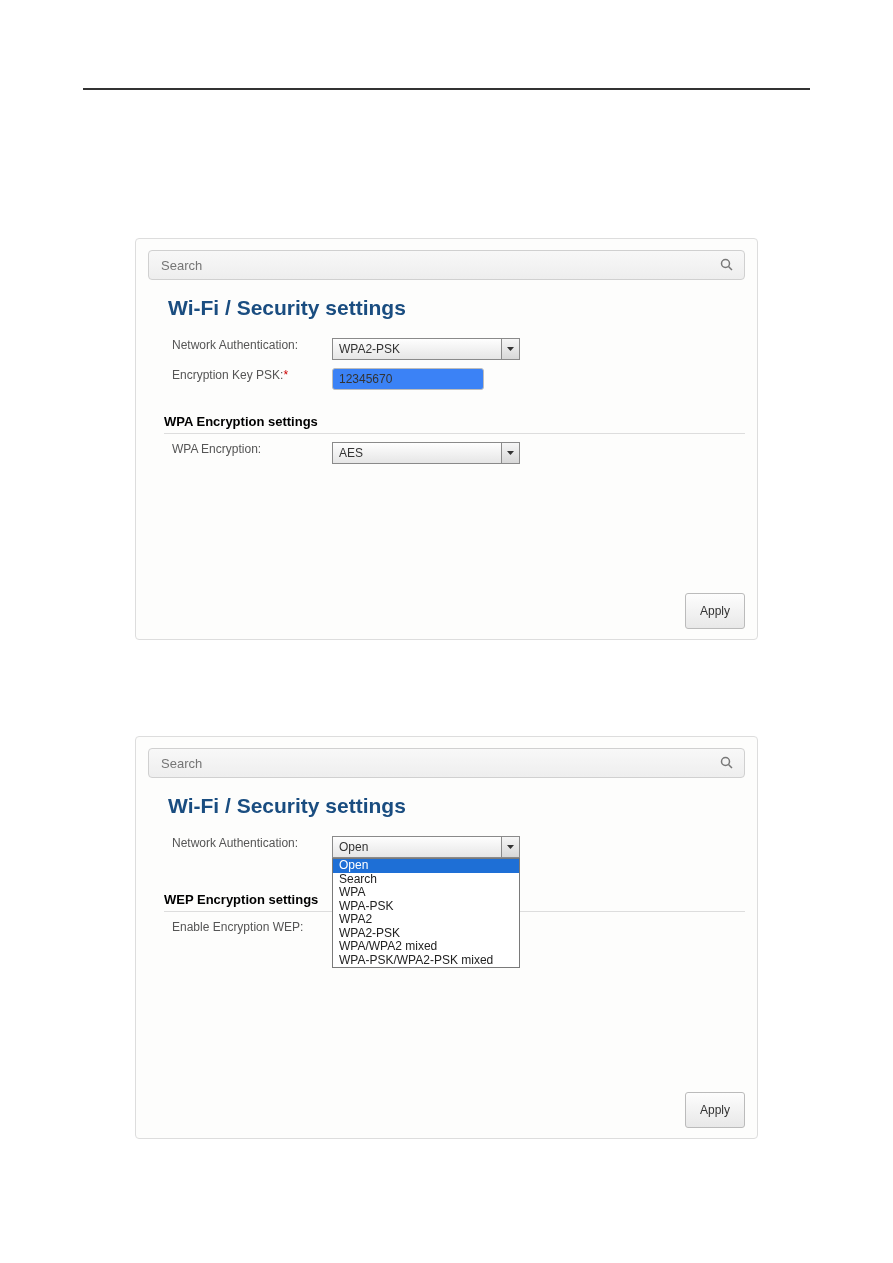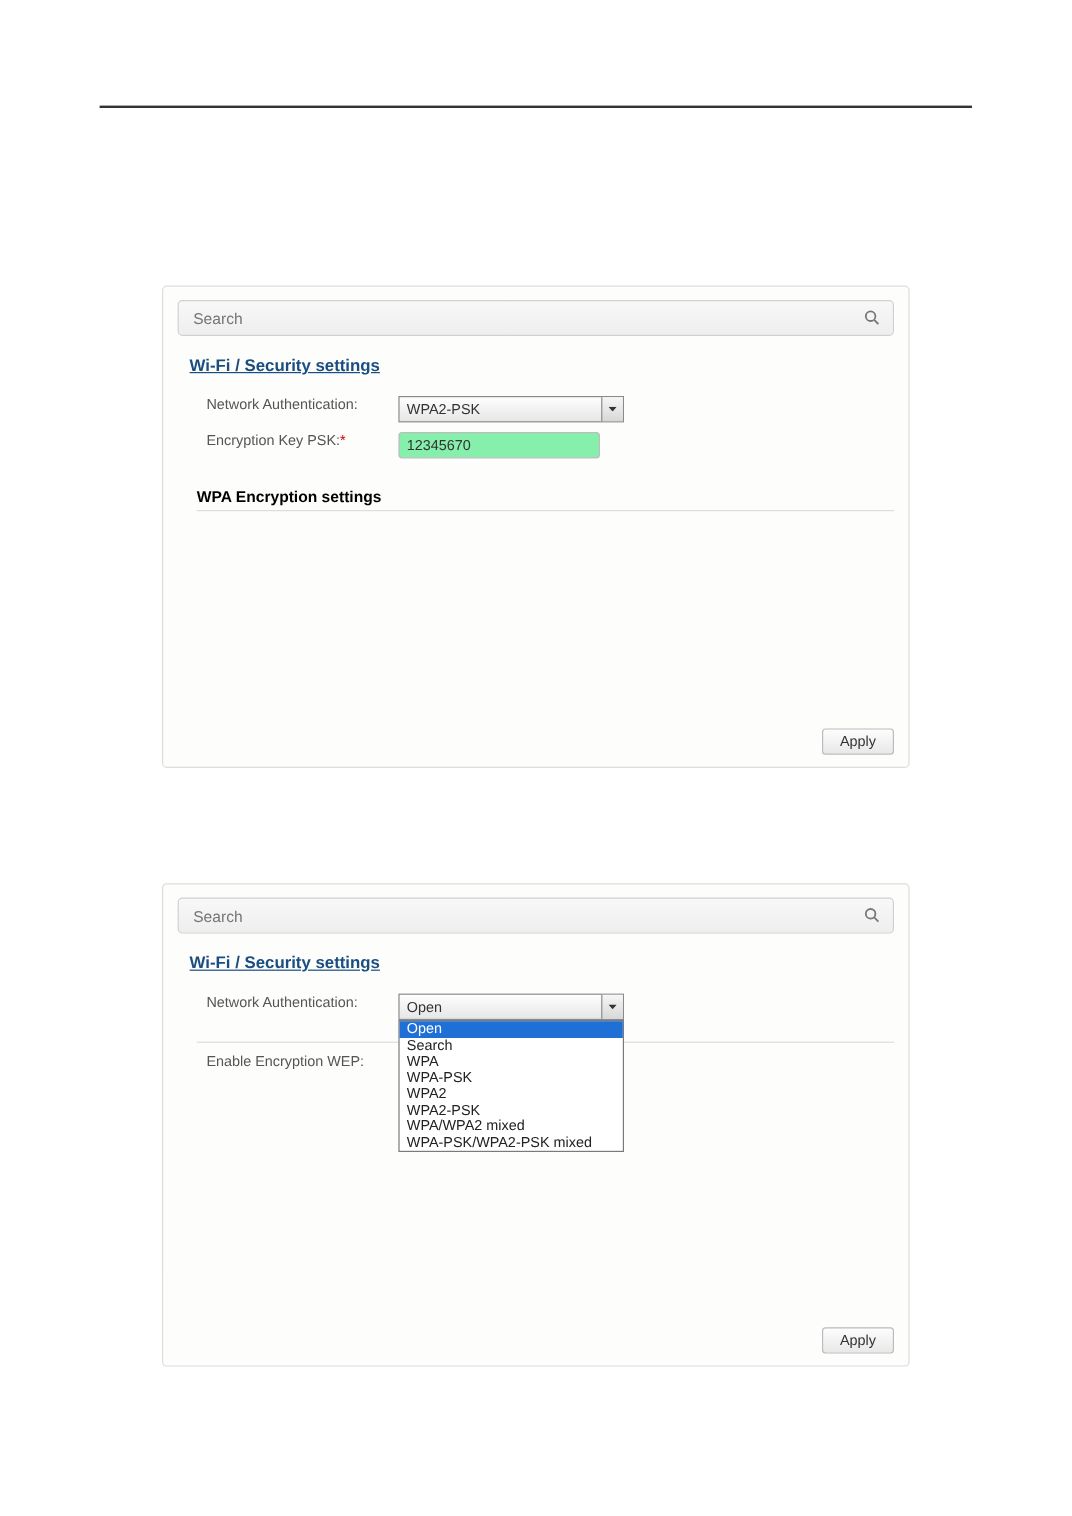--- a/index.html
+++ b/index.html
@@ -43,25 +43,24 @@
     border: none;
     background: transparent;
     outline: none;
     font-size: 13px;
     color: #999;
     width: 100%;
   }
   .search-icon svg { display:block; }
 
   .breadcrumb {
-    margin: 16px 0 0 22px;
-    font-size: 14px;
+    margin: 16px 0 0 32px;
+    font-size: 21px;
     font-weight: bold;
     color: #1a4d80;
-    text-decoration: underline;
   }
 
   .form-row {
     display: flex;
     margin-left: 36px;
     min-height: 26px;
     margin-top: 4px;
   }
   .form-row .lbl {
     width: 160px;
@@ -90,50 +89,50 @@
     height: 100%;
     border-left: 1px solid #8a8a8a;
     background: linear-gradient(#f6f6f6, #d8d8d8);
     display: flex;
     align-items: center;
     justify-content: center;
   }
   .select .arrow svg { display:block; }
 
   .textin {
-    width: 168px;
+    width: 152px;
     height: 22px;
     border: 1px solid #bdbdbd;
     border-radius: 3px;
     box-sizing: border-box;
     padding: 0 6px;
     font-size: 12px;
     color: #333;
     outline: none;
-    background: #86efac;
+    background: #3b82f6;
   }
 
   .section-head {
     margin: 20px 12px 0 28px;
     color: #000000;
     font-weight: bold;
     font-size: 13px;
   }
   .section-line {
     border: none;
     border-top: 1px solid #ddd;
     margin: 4px 12px 8px 28px;
   }
 
   .apply-btn {
     position: absolute;
     right: 12px;
     bottom: 10px;
     width: 60px;
-    height: 22px;
+    height: 36px;
     border: 1px solid #bbb;
     border-radius: 3px;
     background: linear-gradient(#fdfdfd, #e8e8e8);
     font-size: 12px;
     color: #333;
     cursor: pointer;
   }
 
   
   .dd-wrap { position: relative; }
@@ -206,20 +205,31 @@
   <div class="form-row">
     <div class="lbl">
       <span>Encryption Key PSK:</span><span class="req">*</span>
     </div>
     <input class="textin" type="text" value="12345670" style="">
   </div>
 
   <div class="section-head">WPA Encryption settings</div>
   <hr class="section-line">
 
+  <div class="form-row">
+    <div class="lbl">WPA Encryption:</div>
+    <div class="select">
+      <div class="val">AES</div>
+      <div class="arrow">
+        <svg width="7" height="4">
+            <polygon points="0,0 7,0 3.5,4" fill="#333"></polygon>
+          </svg>
+      </div>
+    </div>
+  </div>
 
 
   <button class="apply-btn">Apply</button>
 </div>
 
 <div class="panel panel2">
 
   <div class="search-box">
     <input type="text" placeholder="Search" style="">
     <span class="search-icon">
@@ -253,20 +263,21 @@
         <div>WPA2</div>
         <div>WPA2-PSK</div>
         <div>WPA/WPA2 mixed</div>
         <div>WPA-PSK/WPA2-PSK mixed</div>
       </div>
     </div>
   </div>
 
   <div style="height:10px"></div>
 
+  <div class="section-head">WEP Encryption settings</div>
   <hr class="section-line">
 
   <div class="form-row">
     <div class="lbl">Enable Encryption WEP:</div>
   </div>
 
   <button class="apply-btn">Apply</button>
 
   <svg class="watermark" width="620" height="620" viewBox="0 0 620 620">
     <text x="20" y="420" transform="rotate(-40 20 420)" font-family="Arial" font-size="66" fill="#6b6de0">manualshive.com</text>

